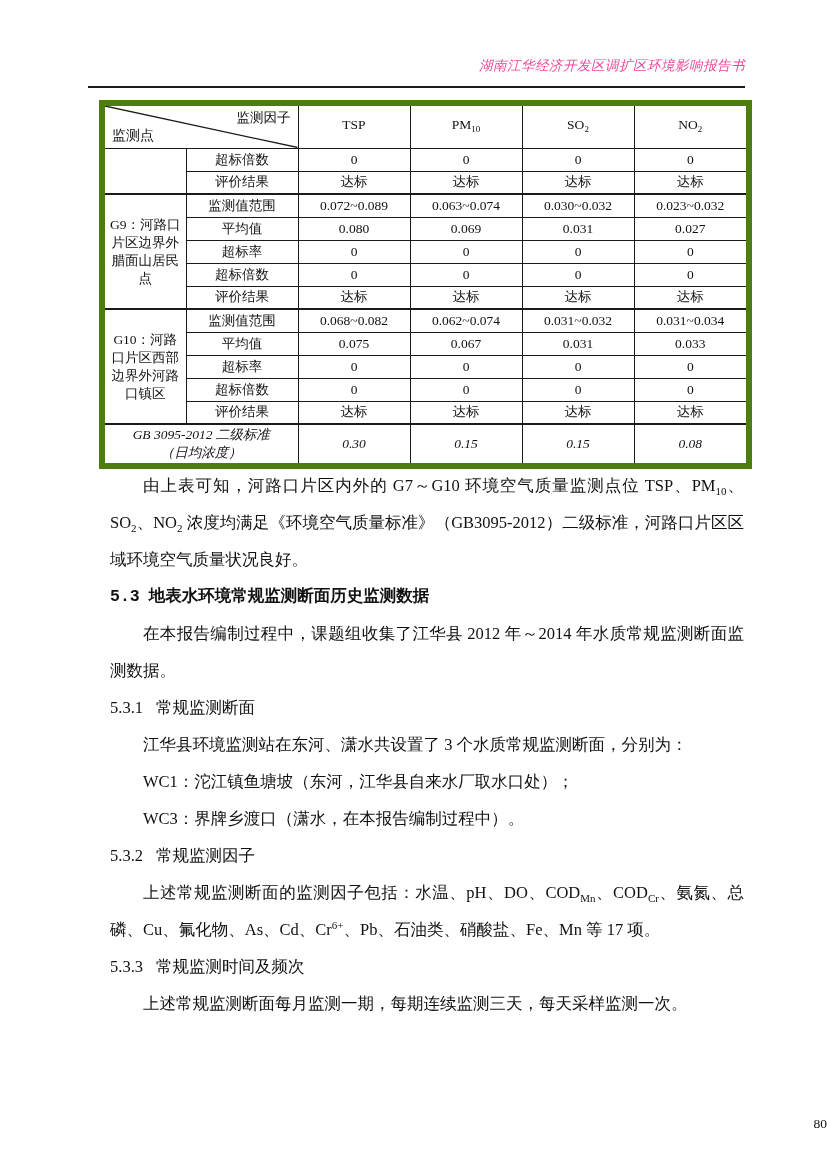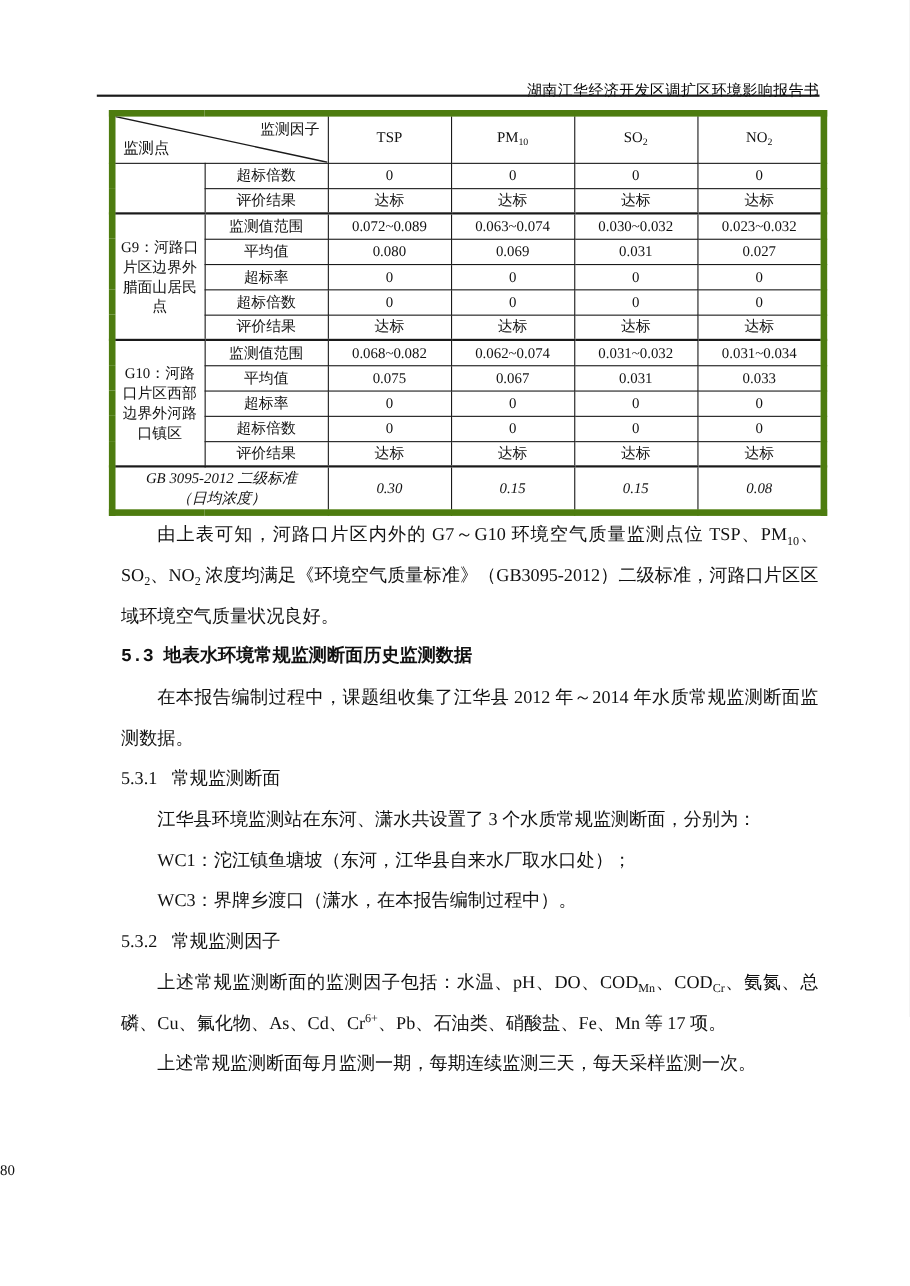--- a/index.html
+++ b/index.html
@@ -10,25 +10,26 @@
     height: 1169px;
     margin: 0 auto;
     background: #ffffff;
     color: #111;
     font-family: "Liberation Serif", "DejaVu Serif", serif;
     overflow: hidden;
   }
   
   .header-title {
     position: absolute;
-    top: 73px;
+    top: 57px;
     right: 82px;
     font-size: 13.5px;
     letter-spacing: 0.5px;
-    color: #000000;
+    color: #ec4899;
+    font-style: italic;
   }
   .header-rule {
     position: absolute;
     top: 86px;
     left: 88px;
     right: 82px;
     height: 2px;
     background: #1a1a1a;
   }
   
@@ -83,24 +84,24 @@
     font-size: 16.5px;
   }
   .heading-2 { font-size: 16.5px; }
   .h-num { margin-right: 9px; }
   .h-num-sub { margin-right: 13px; }
   sub.txt { font-size: 11px; vertical-align: -4px; line-height: 0; }
   sup.txt { font-size: 11px; vertical-align: 6px; line-height: 0; }
   
   .page-number {
     position: absolute;
-    top: 1056px;
+    top: 1116px;
     left: 0;
     width: 100%;
-    text-align: left;
+    text-align: right;
     font-size: 13.5px;
   }
 </style>
 </head>
 <body>
 
 <div class="page">
 
   <div class="header-title">湖南江华经济开发区调扩区环境影响报告书</div>
   <div class="header-rule"></div>
@@ -244,19 +245,20 @@
     <p class="heading-2"><span class="h-num-sub">5.3.1</span><span>常规监测断面</span></p>
 
     <p class="para">江华县环境监测站在东河、潇水共设置了 3 个水质常规监测断面，分别为：</p>
     <p class="para">WC1：沱江镇鱼塘坡（东河，江华县自来水厂取水口处）；</p>
     <p class="para">WC3：界牌乡渡口（潇水，在本报告编制过程中）。</p>
 
     <p class="heading-2"><span class="h-num-sub">5.3.2</span><span>常规监测因子</span></p>
 
     <p class="para"><span>上述常规监测断面的监测因子包括：水温、pH、DO、COD</span><sub class="txt">Mn</sub><span>、COD</span><sub class="txt">Cr</sub><span>、氨氮、总磷、Cu、氟化物、As、Cd、Cr</span><sup class="txt">6+</sup><span>、Pb、石油类、硝酸盐、Fe、Mn 等 17 项。</span></p>
 
+    <p class="heading-2"><span class="h-num-sub">5.3.3</span><span>常规监测时间及频次</span></p>
 
     <p class="para">上述常规监测断面每月监测一期，每期连续监测三天，每天采样监测一次。</p>
   </div>
 
   <div class="page-number">80</div>
 
 </div>
 
 </body></html>

